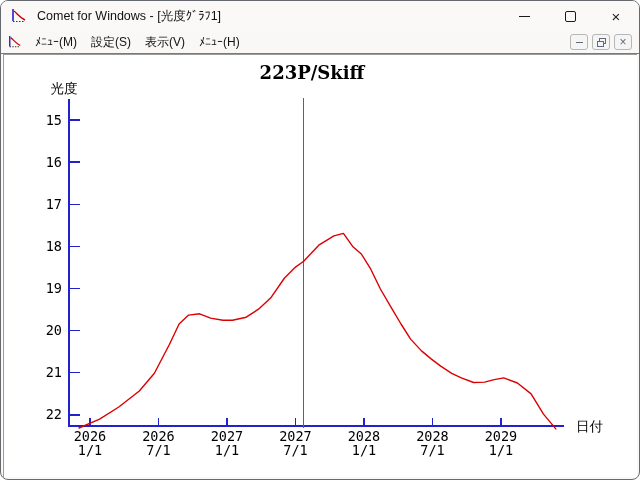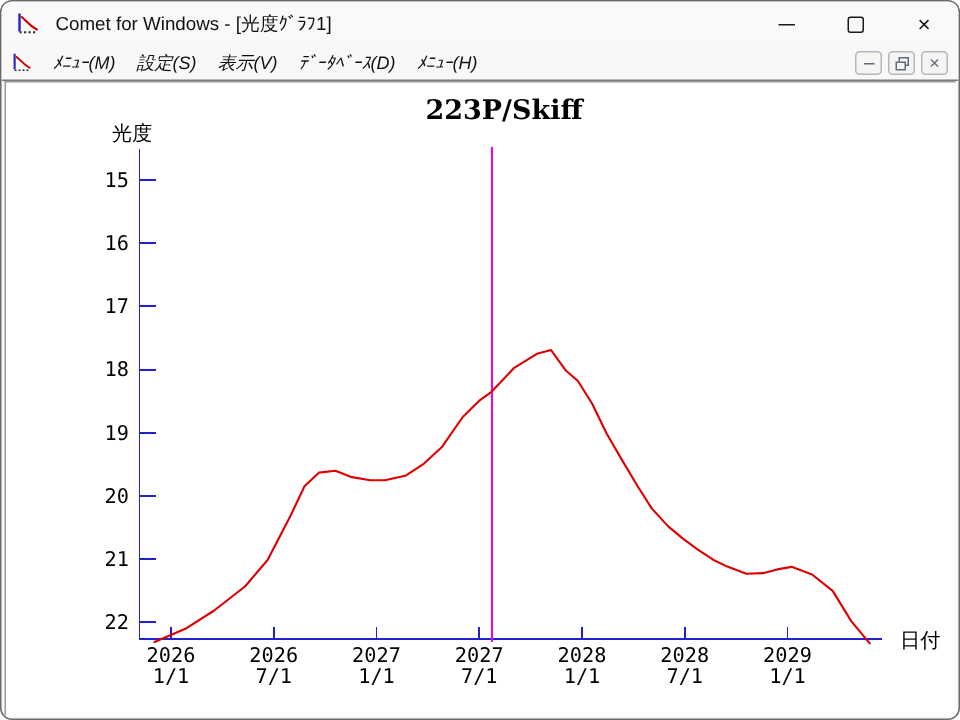--- a/index.html
+++ b/index.html
@@ -11,33 +11,33 @@
   .app-icon { margin-left:10px; }
   .title-text { margin-left:10px; font-size:12.5px; color:#111; white-space:nowrap; }
   .caption-buttons { margin-left:auto; display:flex; height:100%; }
   .cap-btn { width:46px; height:100%; display:flex; align-items:center; justify-content:center; }
   .glyph-min { width:11px; height:1px; background:#1a1a1a; }
   .glyph-max { width:9px; height:9px; border:1px solid #1a1a1a; border-radius:2px; }
   .glyph-close { font-size:15px; color:#1a1a1a; line-height:1; }
   .menubar { height:22px; display:flex; align-items:center; background:#f9f8f7;
              border-bottom:1px solid #777b7f; padding:0 4px; }
   .menu-icon { width:14px; height:14px; margin:0 6px 0 3px; }
-  .menu-item { font-size:12px; color:#111; padding:2px 7px; white-space:nowrap;font-style:italic; }
+  .menu-item { font-size:12px; color:#111; padding:2px 7px; white-space:nowrap; }
   .mdi-buttons { margin-left:auto; display:flex; gap:4px; margin-right:3px; }
   .mdi-btn { width:18px; height:16px; box-sizing:border-box; border:1px solid #b7b7b7; border-radius:3px;
              background:#f5f5f5; display:flex; align-items:center; justify-content:center; }
   .mdi-min { width:7px; height:1px; background:#5f6b7a; }
   .mdi-restore { position:relative; width:9px; height:9px; }
   .mdi-restore::before { content:""; position:absolute; top:0; right:0; width:5px; height:4px;
                          border:1px solid #5f6b7a; }
   .mdi-restore::after { content:""; position:absolute; bottom:0; left:0; width:5px; height:4px;
                         border:1px solid #5f6b7a; background:#f5f5f5; }
   .mdi-x { font-size:12px; color:#5f6b7a; line-height:1; }
   .client { position:absolute; top:53px; left:2px; right:2px; bottom:2px; background:#ffffff;
-            border-top:1px solid #9a9a9a; border-left:1px solid #9a9a9a;padding-left:24px; }
+            border-top:1px solid #9a9a9a; border-left:1px solid #9a9a9a; }
   .client svg { display:block; }
   .tick-label { font-family:"DejaVu Sans Mono",monospace; font-size:13.5px; fill:#000; }
   .axis-title { font-family:"Liberation Sans",sans-serif; font-size:13.5px; fill:#000; }
   .chart-title { font-family:"DejaVu Serif",serif; font-size:18px; font-weight:bold; fill:#000; }
 </style>
 </head>
 <body>
 
 <div class="window">
 
@@ -67,21 +67,20 @@
     <span class="menu-icon">
       <svg viewBox="0 0 16 16" width="14" height="14">
         <path d="M2 1 V13" stroke="#2222cc" stroke-width="1.6" fill="none"></path>
         <path d="M3 3 C6 5 8 9 14 12" stroke="#cc0000" stroke-width="1.4" fill="none"></path>
         <path d="M2 13.5 H14" stroke="#333" stroke-width="1.2" stroke-dasharray="1.5 1.5" fill="none"></path>
       </svg>
     </span>
     <span class="menu-item">ﾒﾆｭｰ(M)</span>
     <span class="menu-item">設定(S)</span>
     <span class="menu-item">表示(V)</span>
-    <span class="menu-item">ﾃﾞｰﾀﾍﾞｰｽ(D)</span>
     <span class="menu-item">ﾒﾆｭｰ(H)</span>
     <div class="mdi-buttons">
       <div class="mdi-btn">
         <div class="mdi-min"></div>
       </div>
       <div class="mdi-btn">
         <div class="mdi-restore"></div>
       </div>
       <div class="mdi-btn">
         <span class="mdi-x">×</span>

